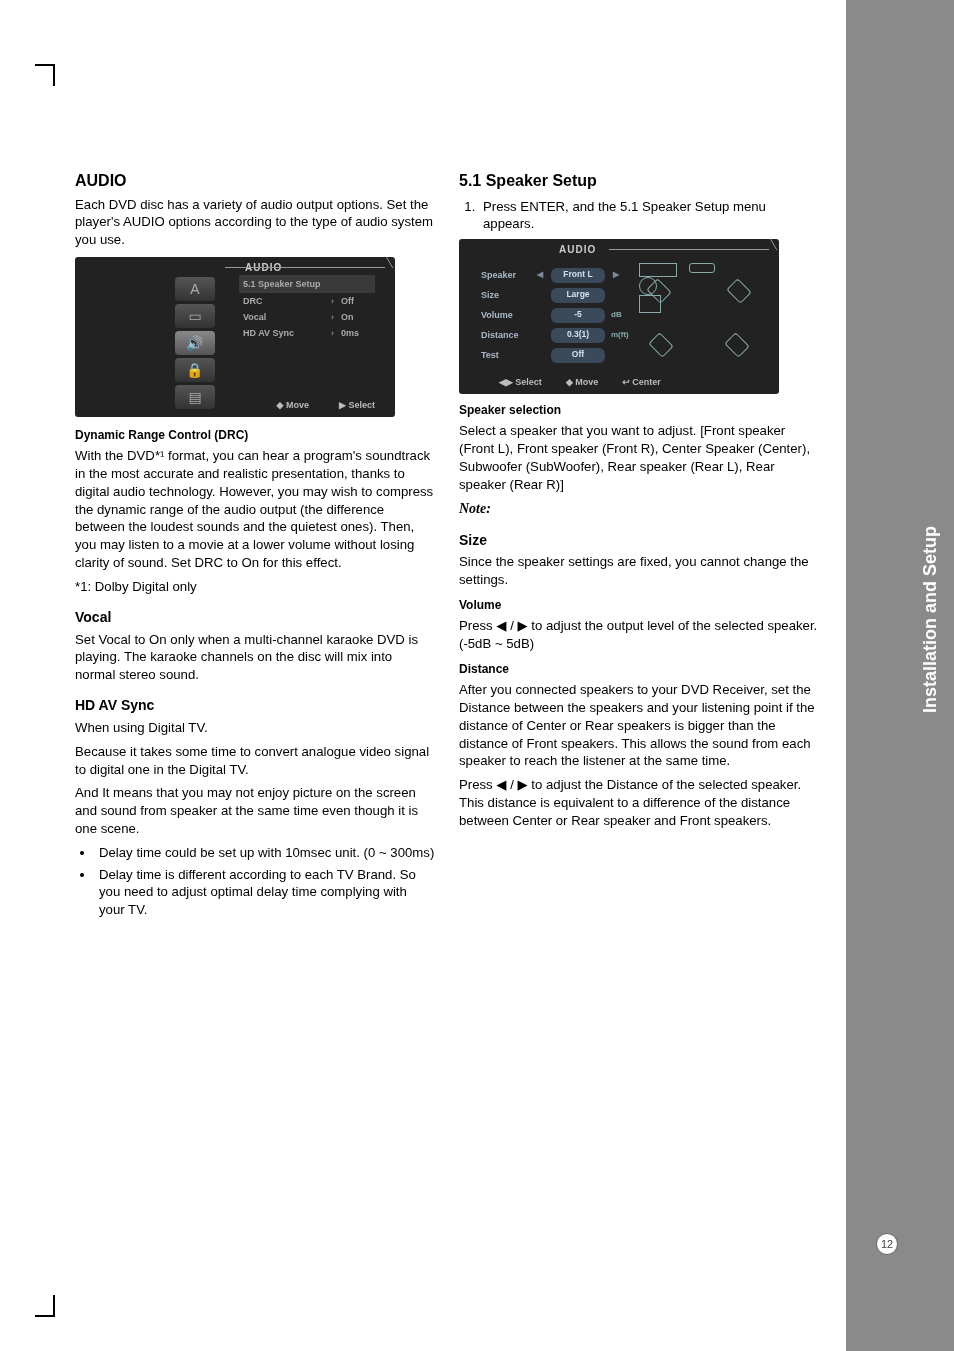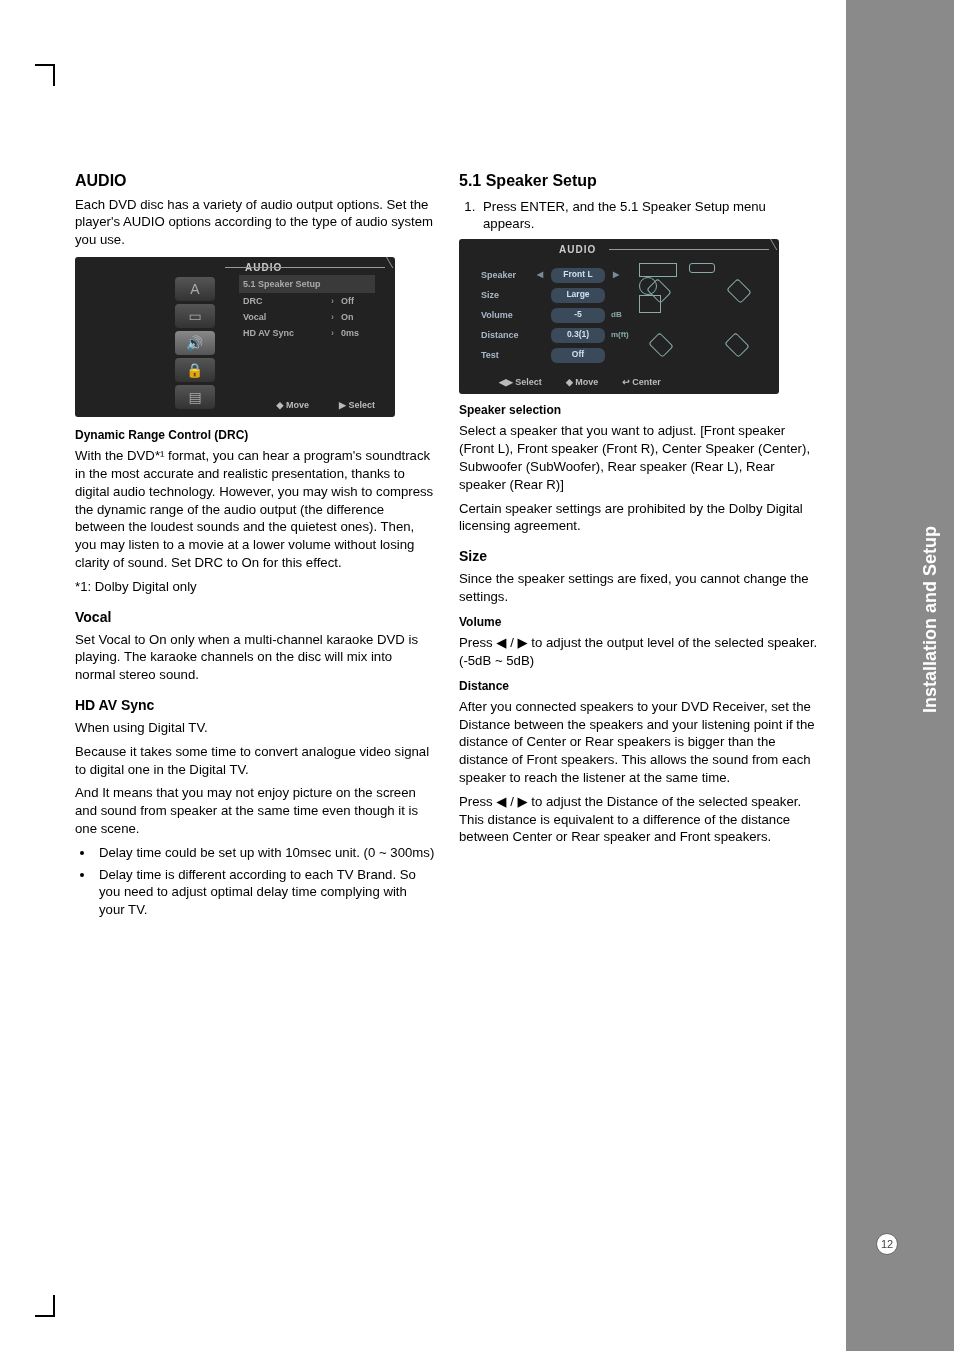--- a/index.html
+++ b/index.html
@@ -201,21 +201,21 @@
           <span>◀▶ <span>Select</span></span>
           <span>◆ <span>Move</span></span>
           <span>↩ <span>Center</span></span>
         </div>
       </div>
 
 
       <h4>Speaker selection</h4>
       <p>Select a speaker that you want to adjust. [Front speaker (Front L), Front speaker (Front R), Center Speaker (Center), Subwoofer (SubWoofer), Rear speaker (Rear L), Rear speaker (Rear R)]</p>
 
-      <p>Certain speaker settings are prohibited by the Dolby Digital licensing agreement.</p>
+      <div class="italic-note">Note:</div>
 
       <h3>Size</h3>
       <p>Since the speaker settings are fixed, you cannot change the settings.</p>
 
       <h4>Volume</h4>
       <p>Press ◀ / ▶ to adjust the output level of the selected speaker. (-5dB ~ 5dB)</p>
 
       <h4>Distance</h4>
       <p>After you connected speakers to your DVD Receiver, set the Distance between the speakers and your listening point if the distance of Center or Rear speakers is bigger than the distance of Front speakers. This allows the sound from each speaker to reach the listener at the same time.</p>
       <p>Press ◀ / ▶ to adjust the Distance of the selected speaker. This distance is equivalent to a difference of the distance between Center or Rear speaker and Front speakers.</p>

